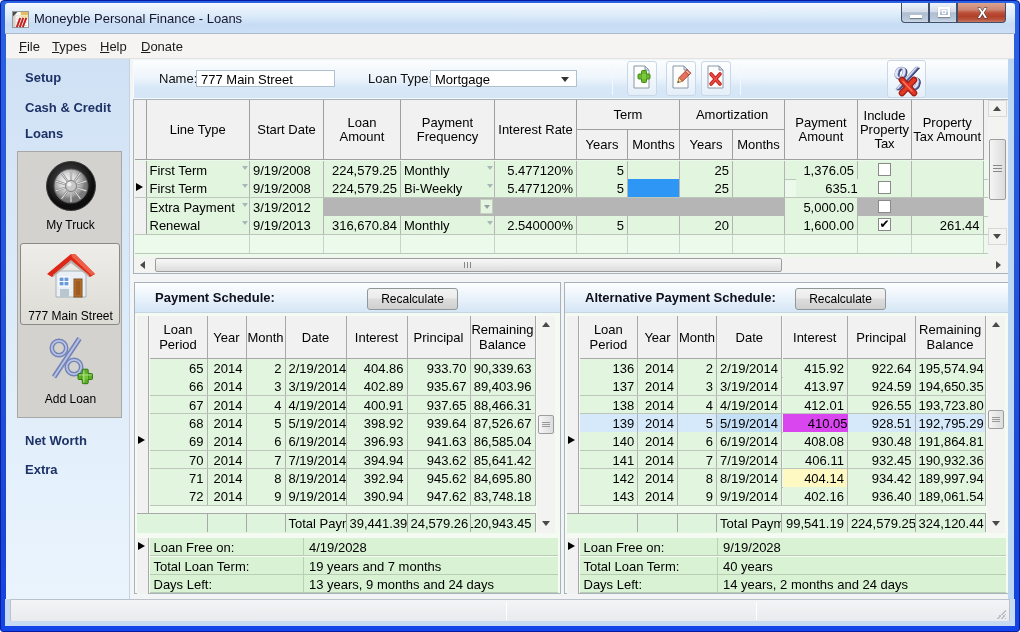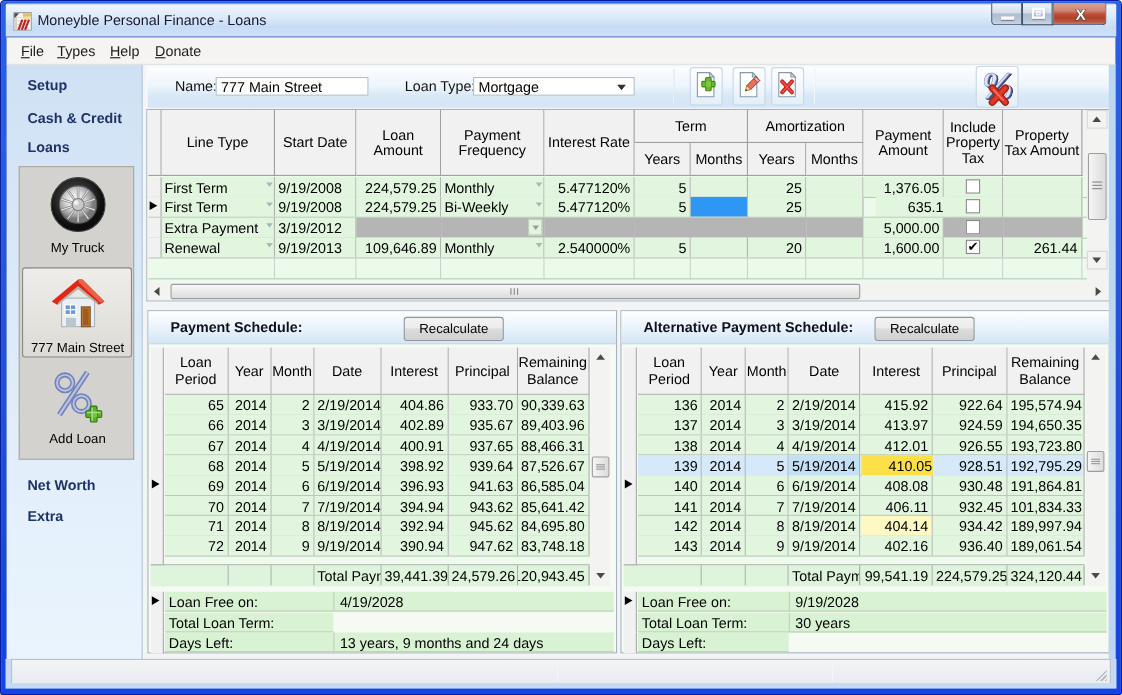--- a/index.html
+++ b/index.html
@@ -322,21 +322,21 @@
       <div class="gc" style="left:599px;top:97.7px;width:52px;background:#b5b5b5;"></div>
       <div class="gc num" style="left:651px;top:97.7px;width:73px;background:#e2f6df;">5,000.00</div>
       <div class="gc" style="left:724px;top:97.7px;width:54px;background:#b5b5b5;">
         <span class="cb" style="left:20px;top:2px;"></span>
       </div>
       <div class="gc" style="left:778px;top:97.7px;width:71.5px;background:#b5b5b5;"></div>
       <div class="grow-sep" style="left:1px;top:115.70000000000002px;width:872px;"></div>
       <div class="gc" style="left:1px;top:116.3px;width:11.5px;background:#f1f1f1;border-right:1px solid #9f9f9f;"></div>
       <div class="gc" style="left:12.5px;top:116.3px;width:103.5px;background:#e2f6df;">Renewal<span class="abs" style="right:1px;top:5px;border-left:3.5px solid transparent;border-right:3.5px solid transparent;border-top:4px solid #a8b8b8;"></span></div>
       <div class="gc" style="left:116px;top:116.3px;width:74px;background:#e2f6df;">9/19/2013</div>
-      <div class="gc num" style="left:190px;top:116.3px;width:77px;background:#e2f6df;">109,646.89</div>
+      <div class="gc num" style="left:190px;top:116.3px;width:77px;background:#e2f6df;">316,670.84</div>
       <div class="gc" style="left:267px;top:116.3px;width:94px;background:#e2f6df;">Monthly<span class="abs" style="right:1px;top:5px;border-left:3.5px solid transparent;border-right:3.5px solid transparent;border-top:4px solid #a8b8b8;"></span></div>
       <div class="gc num" style="left:361px;top:116.3px;width:82px;background:#e2f6df;">2.540000%</div>
       <div class="gc num" style="left:443px;top:116.3px;width:51px;background:#e2f6df;">5</div>
       <div class="gc" style="left:494px;top:116.3px;width:52px;background:#e2f6df;"></div>
       <div class="gc num" style="left:546px;top:116.3px;width:53px;background:#e2f6df;">20</div>
       <div class="gc" style="left:599px;top:116.3px;width:52px;background:#e2f6df;"></div>
       <div class="gc num" style="left:651px;top:116.3px;width:73px;background:#e2f6df;">1,600.00</div>
       <div class="gc" style="left:724px;top:116.3px;width:54px;background:#e2f6df;">
         <span class="cb" style="left:20px;top:2px;font-size:12px;line-height:11px;text-align:center;">✔</span>
       </div>
@@ -460,20 +460,21 @@
       <div class="sb-track" style="left:401.5px;top:33px;width:18px;height:217px;"></div>
       <div class="arr" style="left:406.5px;top:39px;border-left:4.5px solid transparent;border-right:4.5px solid transparent;border-bottom:5px solid #4a4a4a;"></div>
       <div class="sb-thumb" style="left:402.5px;top:132px;width:16px;height:19px;"></div>
       <div class="abs" style="left:406.5px;top:139px;width:8px;height:1px;background:#999;box-shadow:0 2px 0 #999, 0 4px 0 #999;"></div>
       <div class="arr" style="left:406.5px;top:238px;border-left:4.5px solid transparent;border-right:4.5px solid transparent;border-top:5px solid #4a4a4a;"></div>
       <div class="abs" style="left:2px;top:255.0px;width:12px;height:18.7px;background:#f1f1f1;border-right:1px solid #a8a8a8;"></div>
       <div class="sumrow" style="left:14.5px;top:255.0px;width:153.5px;">Loan Free on:</div>
       <div class="sumrow" style="left:168.0px;top:255.0px;width:255.0px;border-left:1px solid #bcd0b7;padding-left:5px;">4/19/2028</div>
       <div class="abs" style="left:2px;top:273.7px;width:12px;height:18.7px;background:#f1f1f1;border-right:1px solid #a8a8a8;"></div>
       <div class="sumrow" style="left:14.5px;top:273.7px;width:153.5px;">Total Loan Term:</div>
+      <div class="sumrow" style="left:168.0px;top:273.7px;width:255.0px;border-left:1px solid #bcd0b7;padding-left:5px;">19 years and 7 months</div>
       <div class="abs" style="left:2px;top:292.4px;width:12px;height:18.7px;background:#f1f1f1;border-right:1px solid #a8a8a8;"></div>
       <div class="sumrow" style="left:14.5px;top:292.4px;width:153.5px;">Days Left:</div>
       <div class="sumrow" style="left:168.0px;top:292.4px;width:255.0px;border-left:1px solid #bcd0b7;padding-left:5px;">13 years, 9 months and 24 days</div>
       <div class="ind" style="left:3px;top:259px;"></div>
     </div>
     <div class="panel" style="left:434px;width:445px;">
       <div class="phead"></div>
       <div class="ptitle" style="left:20px;">Alternative Payment Schedule:</div>
       <div class="recalc" style="left:230px;">Recalculate</div>
       <div class="abs" style="left:2px;top:33px;width:12px;height:217px;background:#f1f1f1;border-right:1px solid #a8a8a8;"></div>
@@ -506,40 +507,40 @@
       <div class="sc num" style="left:112.9px;top:112.6px;width:39.2px;background:#e2f6df;">4</div>
       <div class="sc " style="left:152.10000000000002px;top:112.6px;width:65.4px;background:#e2f6df;">4/19/2014</div>
       <div class="sc num" style="left:217.50000000000003px;top:112.6px;width:65.4px;background:#e2f6df;">412.01</div>
       <div class="sc num" style="left:282.90000000000003px;top:112.6px;width:67.7px;background:#e2f6df;">926.55</div>
       <div class="sc num" style="left:350.6px;top:112.6px;width:70px;background:#e2f6df;">193,723.80</div>
       <div class="grow-sep" style="left:14.5px;top:130.4px;width:406.1px;"></div>
       <div class="sc num" style="left:14.5px;top:130.9px;width:58.7px;background:#d5e9fa;">139</div>
       <div class="sc num" style="left:73.2px;top:130.9px;width:39.7px;background:#d5e9fa;">2014</div>
       <div class="sc num" style="left:112.9px;top:130.9px;width:39.2px;background:#d5e9fa;">5</div>
       <div class="sc " style="left:152.10000000000002px;top:130.9px;width:65.4px;background:#c4e0f7;">5/19/2014</div>
-      <div class="sc num" style="left:217.50000000000003px;top:130.9px;width:69px;background:#fde047;">410.05</div>
+      <div class="sc num" style="left:217.50000000000003px;top:130.9px;width:69px;background:#d946ef;">410.05</div>
       <div class="sc num" style="left:282.90000000000003px;top:130.9px;width:67.7px;background:#d5e9fa;">928.51</div>
       <div class="sc num" style="left:350.6px;top:130.9px;width:70px;background:#d5e9fa;">192,795.29</div>
       <div class="grow-sep" style="left:14.5px;top:148.70000000000002px;width:406.1px;"></div>
       <div class="sc num" style="left:14.5px;top:149.20000000000002px;width:58.7px;background:#e2f6df;">140</div>
       <div class="sc num" style="left:73.2px;top:149.20000000000002px;width:39.7px;background:#e2f6df;">2014</div>
       <div class="sc num" style="left:112.9px;top:149.20000000000002px;width:39.2px;background:#e2f6df;">6</div>
       <div class="sc " style="left:152.10000000000002px;top:149.20000000000002px;width:65.4px;background:#e2f6df;">6/19/2014</div>
       <div class="sc num" style="left:217.50000000000003px;top:149.20000000000002px;width:65.4px;background:#e2f6df;">408.08</div>
       <div class="sc num" style="left:282.90000000000003px;top:149.20000000000002px;width:67.7px;background:#e2f6df;">930.48</div>
       <div class="sc num" style="left:350.6px;top:149.20000000000002px;width:70px;background:#e2f6df;">191,864.81</div>
       <div class="grow-sep" style="left:14.5px;top:167.00000000000003px;width:406.1px;"></div>
       <div class="ind" style="left:3px;top:153.20000000000002px;"></div>
       <div class="sc num" style="left:14.5px;top:167.50000000000003px;width:58.7px;background:#e2f6df;">141</div>
       <div class="sc num" style="left:73.2px;top:167.50000000000003px;width:39.7px;background:#e2f6df;">2014</div>
       <div class="sc num" style="left:112.9px;top:167.50000000000003px;width:39.2px;background:#e2f6df;">7</div>
       <div class="sc " style="left:152.10000000000002px;top:167.50000000000003px;width:65.4px;background:#e2f6df;">7/19/2014</div>
       <div class="sc num" style="left:217.50000000000003px;top:167.50000000000003px;width:65.4px;background:#e2f6df;">406.11</div>
       <div class="sc num" style="left:282.90000000000003px;top:167.50000000000003px;width:67.7px;background:#e2f6df;">932.45</div>
-      <div class="sc num" style="left:350.6px;top:167.50000000000003px;width:70px;background:#e2f6df;">101,834.33</div>
+      <div class="sc num" style="left:350.6px;top:167.50000000000003px;width:70px;background:#e2f6df;">190,932.36</div>
       <div class="grow-sep" style="left:14.5px;top:185.30000000000004px;width:406.1px;"></div>
       <div class="sc num" style="left:14.5px;top:185.80000000000004px;width:58.7px;background:#e2f6df;">142</div>
       <div class="sc num" style="left:73.2px;top:185.80000000000004px;width:39.7px;background:#e2f6df;">2014</div>
       <div class="sc num" style="left:112.9px;top:185.80000000000004px;width:39.2px;background:#e2f6df;">8</div>
       <div class="sc " style="left:152.10000000000002px;top:185.80000000000004px;width:65.4px;background:#e2f6df;">8/19/2014</div>
       <div class="sc num" style="left:217.50000000000003px;top:185.80000000000004px;width:65.4px;background:#fef9c3;">404.14</div>
       <div class="sc num" style="left:282.90000000000003px;top:185.80000000000004px;width:67.7px;background:#e2f6df;">934.42</div>
       <div class="sc num" style="left:350.6px;top:185.80000000000004px;width:70px;background:#e2f6df;">189,997.94</div>
       <div class="grow-sep" style="left:14.5px;top:203.60000000000005px;width:406.1px;"></div>
       <div class="sc num" style="left:14.5px;top:204.10000000000005px;width:58.7px;background:#e2f6df;">143</div>
@@ -561,23 +562,24 @@
       <div class="sb-track" style="left:421.6px;top:33px;width:18px;height:217px;"></div>
       <div class="arr" style="left:426.6px;top:39px;border-left:4.5px solid transparent;border-right:4.5px solid transparent;border-bottom:5px solid #4a4a4a;"></div>
       <div class="sb-thumb" style="left:422.6px;top:127px;width:16px;height:19px;"></div>
       <div class="abs" style="left:426.6px;top:134px;width:8px;height:1px;background:#999;box-shadow:0 2px 0 #999, 0 4px 0 #999;"></div>
       <div class="arr" style="left:426.6px;top:238px;border-left:4.5px solid transparent;border-right:4.5px solid transparent;border-top:5px solid #4a4a4a;"></div>
       <div class="abs" style="left:2px;top:255.0px;width:12px;height:18.7px;background:#f1f1f1;border-right:1px solid #a8a8a8;"></div>
       <div class="sumrow" style="left:14.5px;top:255.0px;width:137.5px;">Loan Free on:</div>
       <div class="sumrow" style="left:152.0px;top:255.0px;width:289.0px;border-left:1px solid #bcd0b7;padding-left:5px;">9/19/2028</div>
       <div class="abs" style="left:2px;top:273.7px;width:12px;height:18.7px;background:#f1f1f1;border-right:1px solid #a8a8a8;"></div>
       <div class="sumrow" style="left:14.5px;top:273.7px;width:137.5px;">Total Loan Term:</div>
-      <div class="sumrow" style="left:152.0px;top:273.7px;width:289.0px;border-left:1px solid #bcd0b7;padding-left:5px;">30 years</div>
+      <div class="sumrow" style="left:152.0px;top:273.7px;width:289.0px;border-left:1px solid #bcd0b7;padding-left:5px;">40 years</div>
       <div class="abs" style="left:2px;top:292.4px;width:12px;height:18.7px;background:#f1f1f1;border-right:1px solid #a8a8a8;"></div>
       <div class="sumrow" style="left:14.5px;top:292.4px;width:137.5px;">Days Left:</div>
+      <div class="sumrow" style="left:152.0px;top:292.4px;width:289.0px;border-left:1px solid #bcd0b7;padding-left:5px;">14 years, 2 months and 24 days</div>
       <div class="ind" style="left:3px;top:259px;"></div>
     </div>
   </div>
 <div class="abs" style="left:1008px;top:59px;width:6px;height:562px;background:#bdd6f2;"></div>
 <div id="bottomframe"></div>
 <div id="statusbar">
 <div class="abs" style="left:495px;top:2px;width:1px;height:18px;background:#cfd4da;border-right:1px solid #fff;"></div>
 <div class="abs" style="left:745px;top:2px;width:1px;height:18px;background:#cfd4da;border-right:1px solid #fff;"></div>
 <div class="abs" style="right:3px;bottom:2px;width:10px;height:10px;background:
 linear-gradient(135deg,transparent 0 50%, #b8bec6 50% 60%, transparent 60% 70%, #b8bec6 70% 80%, transparent 80% 90%, #b8bec6 90%);"></div>

